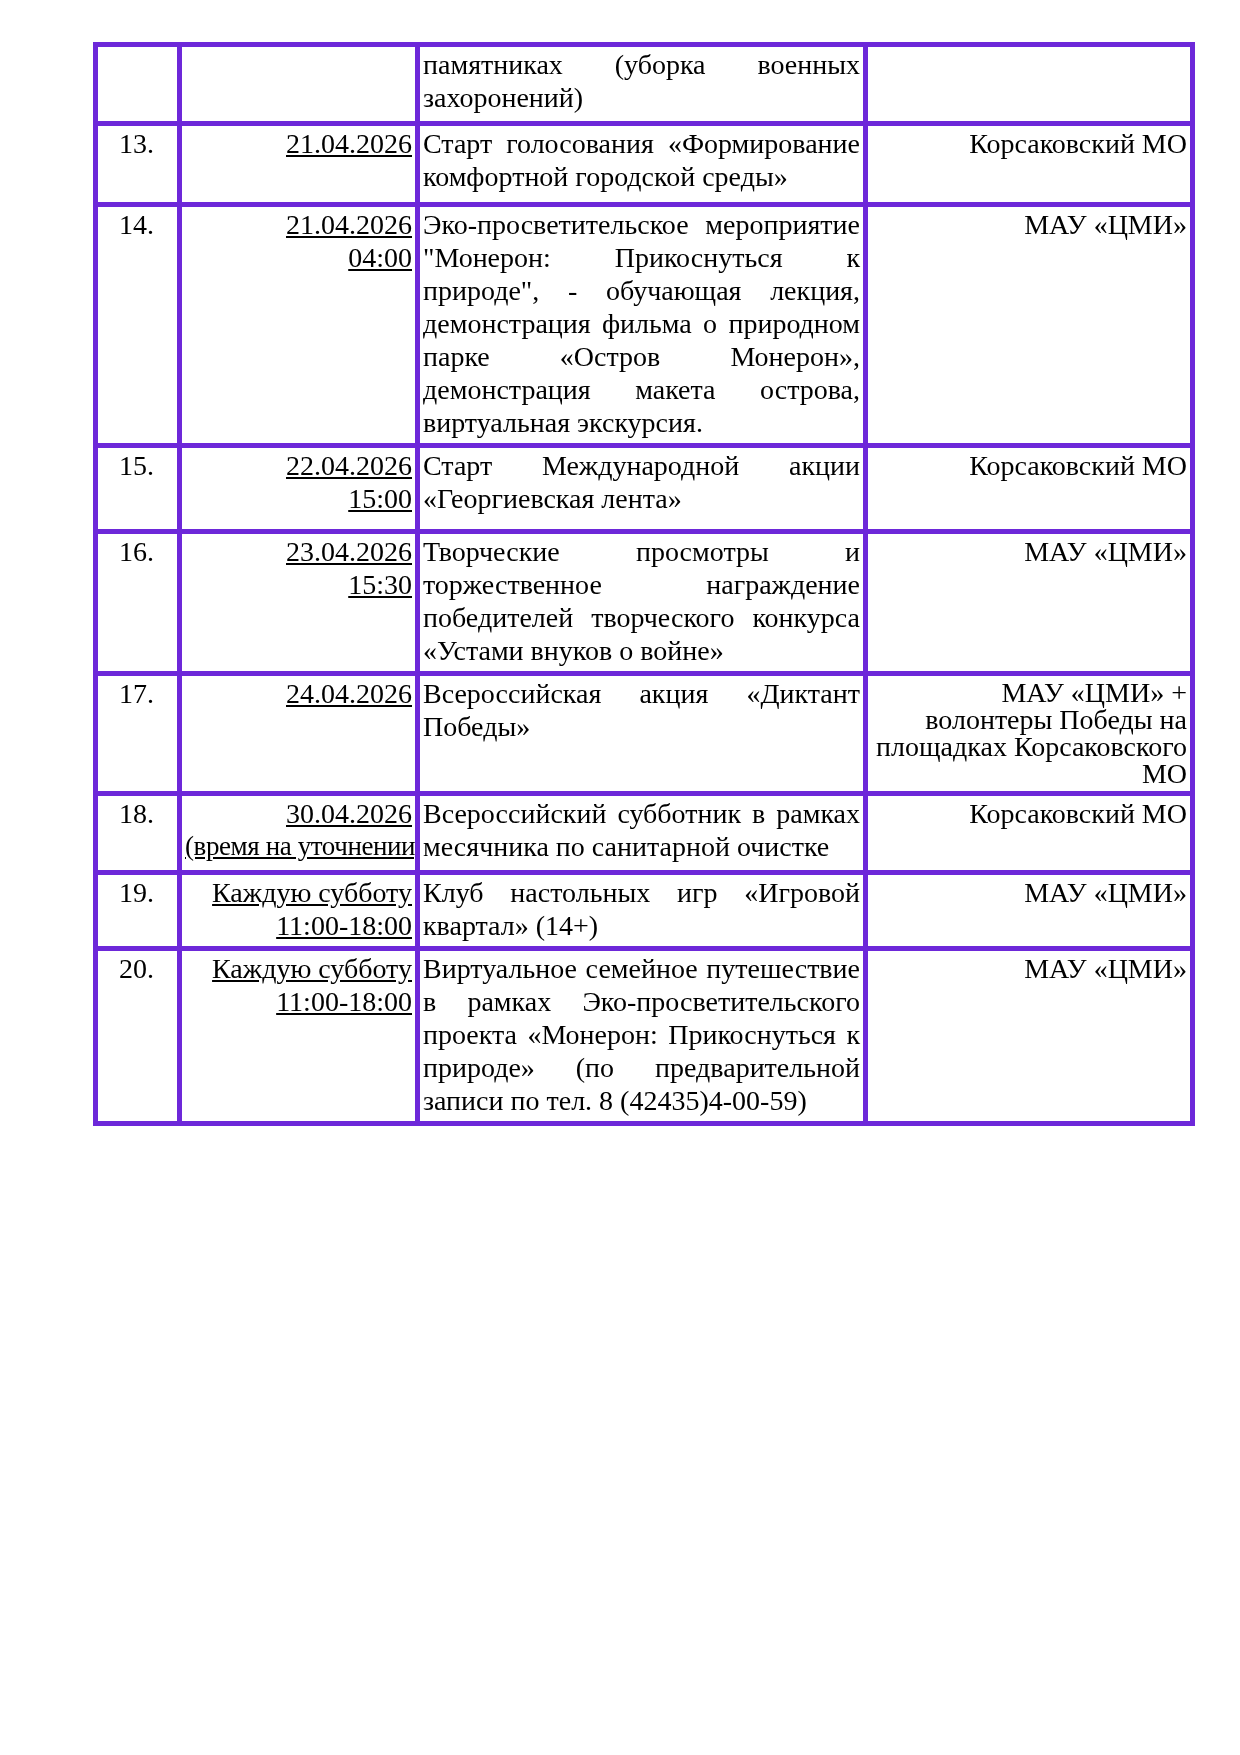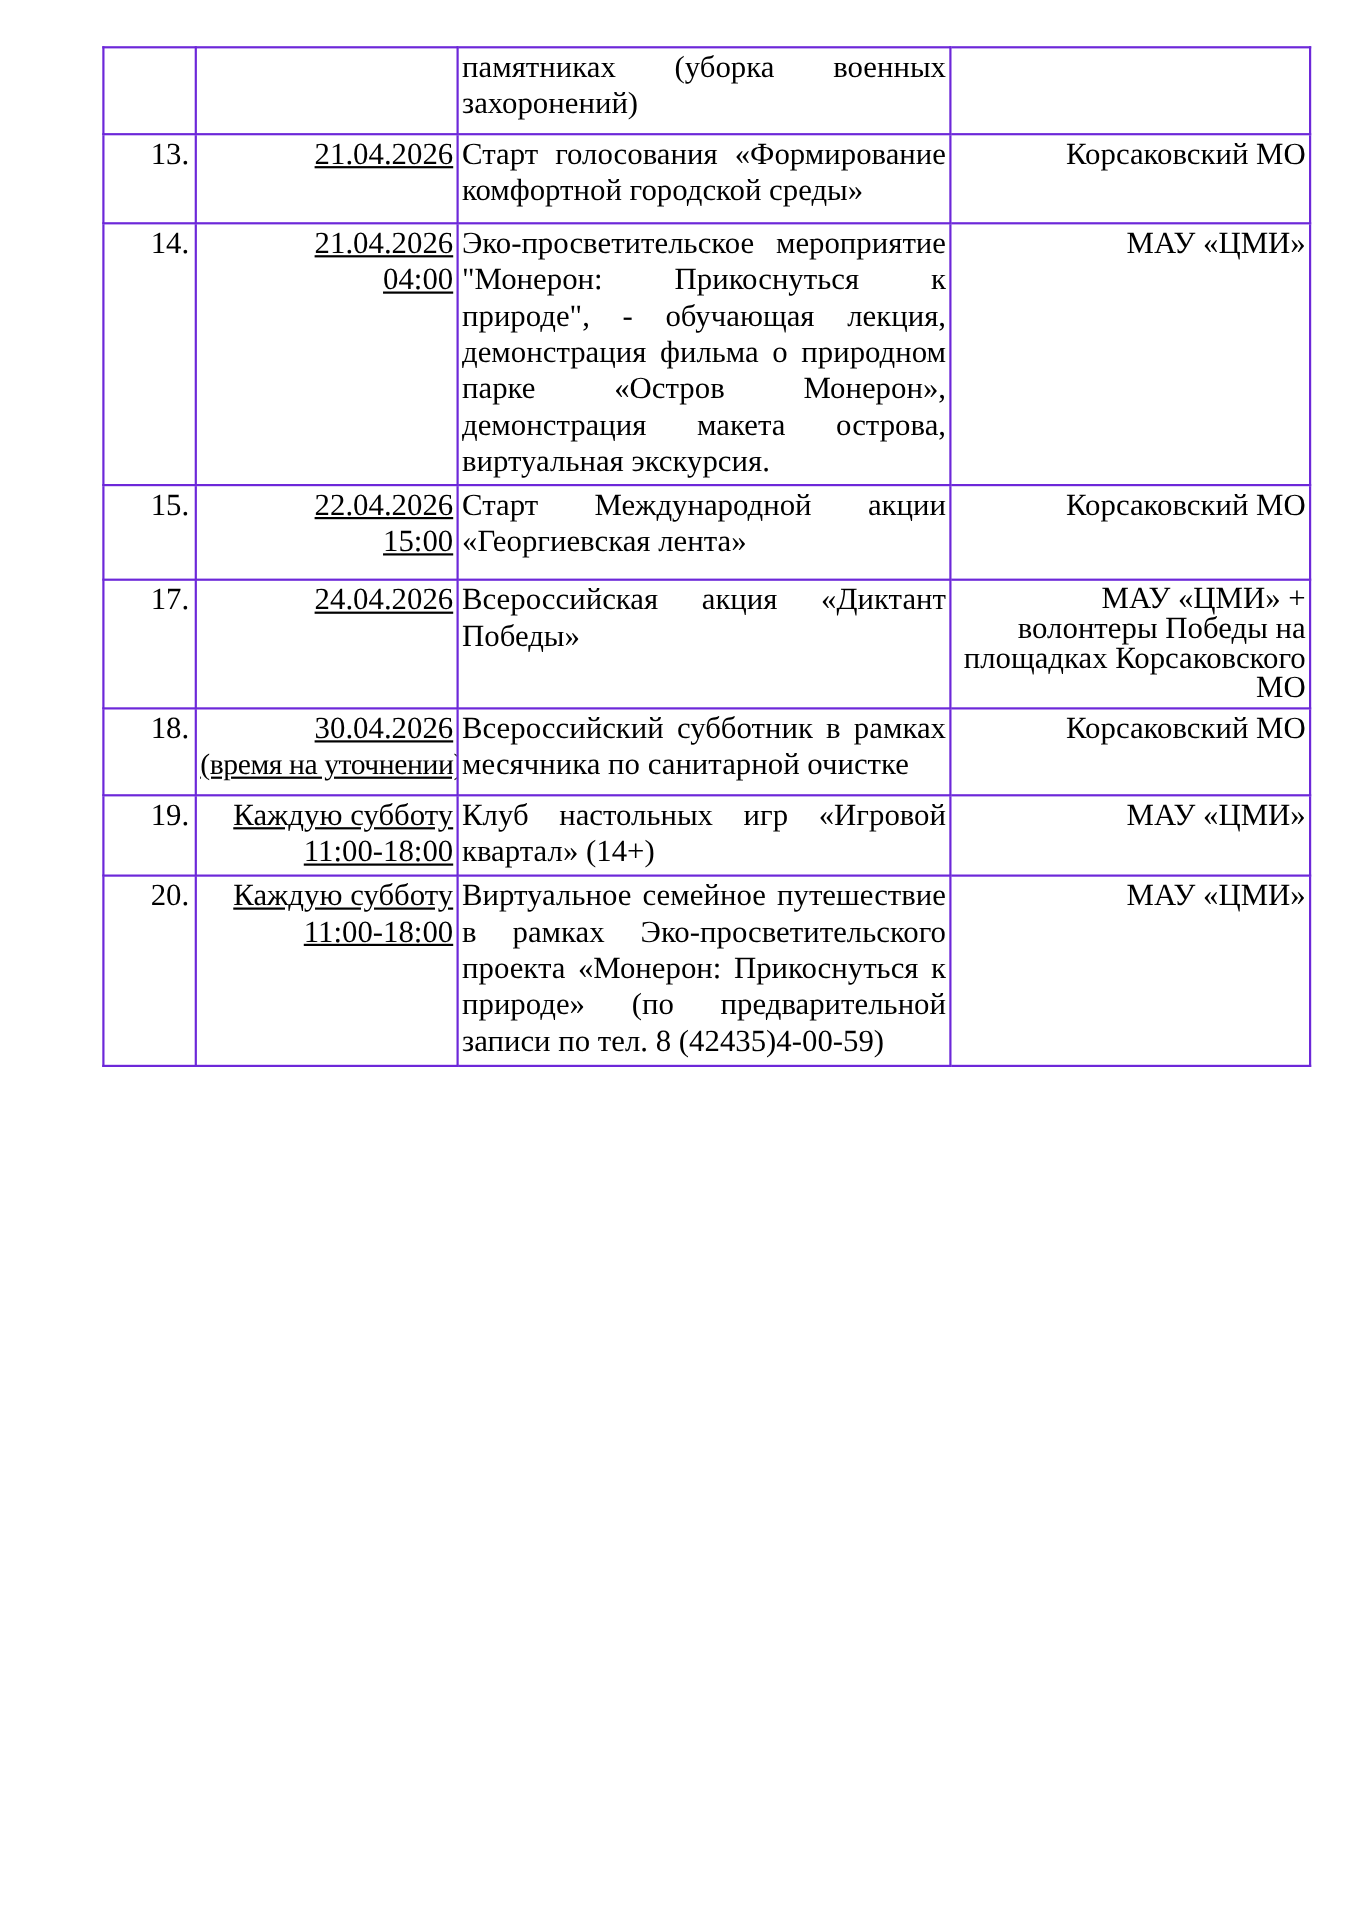--- a/index.html
+++ b/index.html
@@ -23,28 +23,28 @@
     border-collapse: collapse;
     table-layout: fixed;
     width: 1097px;
   }
   col.c-num   { width: 84px;  }
   col.c-date  { width: 238px; }
   col.c-event { width: 448px; }
   col.c-org   { width: 327px; }
 
   td {
-    border: 2px solid #6d28d9;
+    border: 5px solid #6d28d9;
     vertical-align: top;
     padding: 1px 3px 4px 3px;
     font-size: 28px;
     line-height: 33px;
     overflow: hidden;
   }
-  td.num   { text-align: right; padding-right: 5px; font-family: Liberation Serif, serif; }
+  td.num   { text-align: center; padding-right: 5px; font-family: Liberation Serif, serif; }
   td.date  { text-align: right; text-decoration: underline; }
   td.event { text-align: justify; }
   td.org   { text-align: right; }
 
   .date-line { display: block; white-space: nowrap; }
 
   
   tr.r0 { height: 79px;  }
   tr.r1 { height: 81px;  }
   tr.r2 { height: 201px; margin-top: 44px; }
@@ -102,20 +102,29 @@
       </tr>
       <tr class="r3">
         <td class="num">15.</td>
         <td class="date">
           <span class="date-line">22.04.2026</span>
           <span class="date-line">15:00</span>
         </td>
         <td class="event">Старт Международной акции «Георгиевская лента»</td>
         <td class="org">Корсаковский МО</td>
       </tr>
+      <tr class="r4">
+        <td class="num">16.</td>
+        <td class="date">
+          <span class="date-line">23.04.2026</span>
+          <span class="date-line">15:30</span>
+        </td>
+        <td class="event">Творческие просмотры и торжественное награждение победителей творческого конкурса «Устами внуков о войне»</td>
+        <td class="org">МАУ «ЦМИ»</td>
+      </tr>
       <tr class="r5">
         <td class="num">17.</td>
         <td class="date">
           <span class="date-line">24.04.2026</span>
           <span class="date-line"></span>
         </td>
         <td class="event">Всероссийская акция «Диктант Победы»</td>
         <td class="org">МАУ «ЦМИ» + волонтеры Победы на площадках Корсаковского МО</td>
       </tr>
       <tr class="r6">

